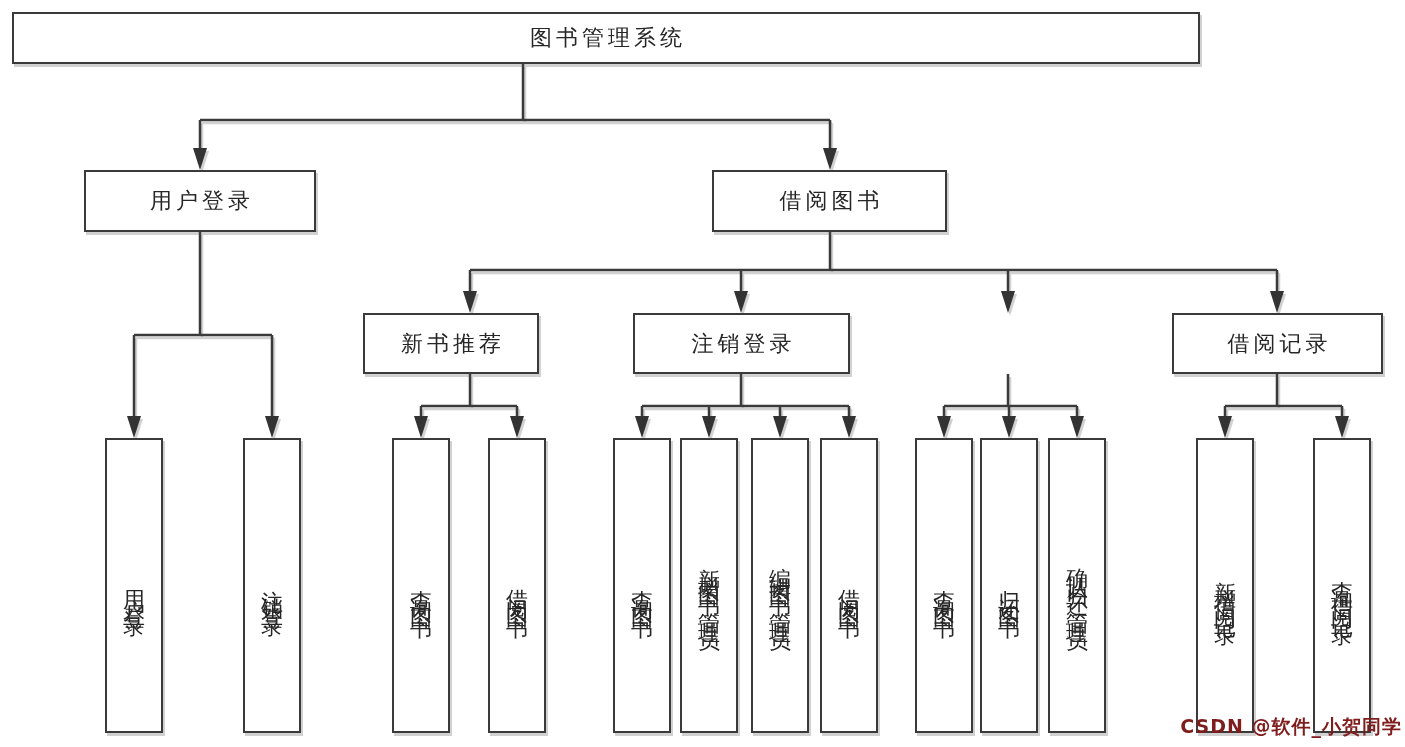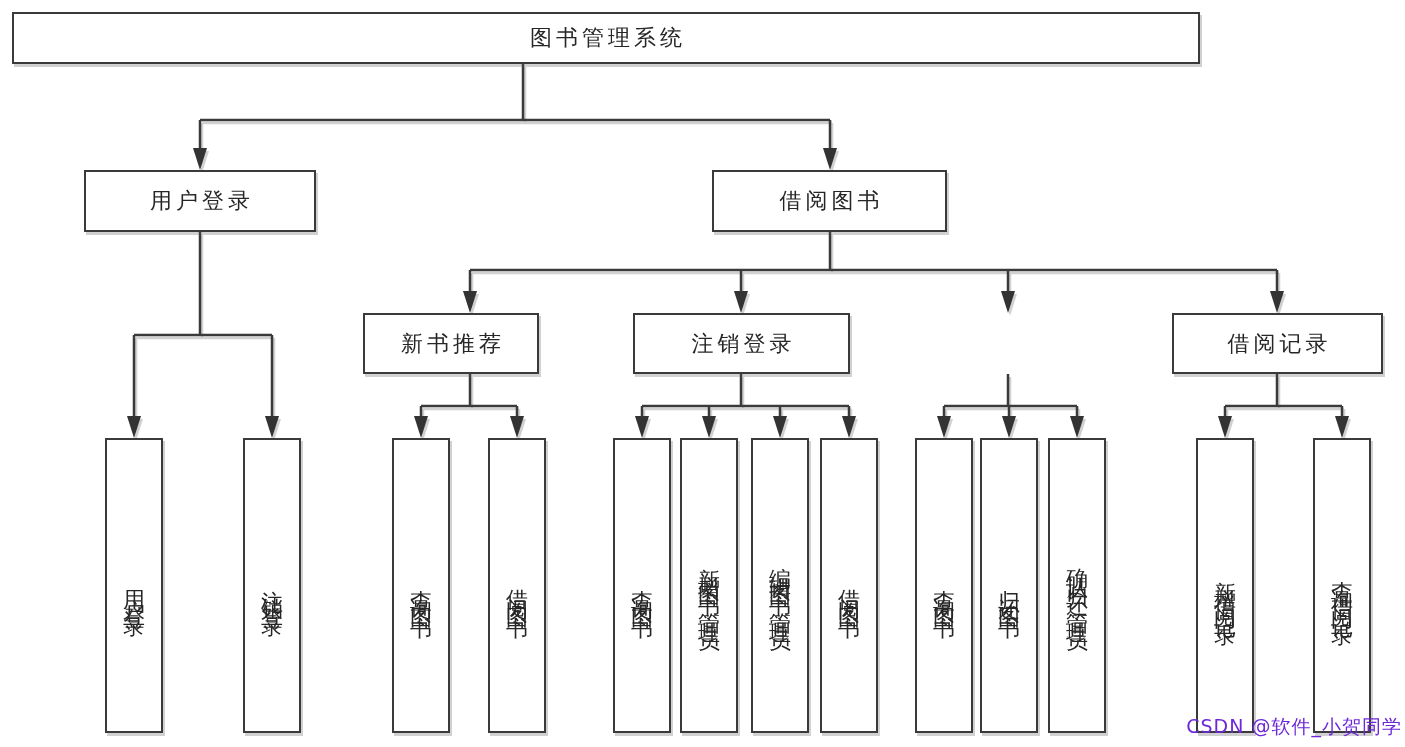--- a/index.html
+++ b/index.html
@@ -62,24 +62,25 @@
   .p5  { left: 613px; }  .p6  { left: 680px; }
   .p7  { left: 751px; }  .p8  { left: 820px; }
   .p9  { left: 915px; }  .p10 { left: 980px; }
   .p11 { left: 1048px; } .p12 { left: 1196px; }
   .p13 { left: 1313px; }
   .watermark {
     position: absolute;
     right: 3px;
     top: 714px;
     font-size: 19px;
-    color: #6d28d9;
+    color: #7f1d1d;
     letter-spacing: 1px;
     z-index: 5;
     white-space: nowrap;
+    font-weight: bold;
   }
 </style>
 </head>
 <body>
 
 <div id="stage">
 
   <svg class="wires" width="1405" height="747" viewBox="0 0 1405 747">
     <path fill="none" stroke="#3a3a3a" stroke-width="2.5" d="
       M523 64 V120  M200 120 H830  M200 120 V150  M830 120 V150

